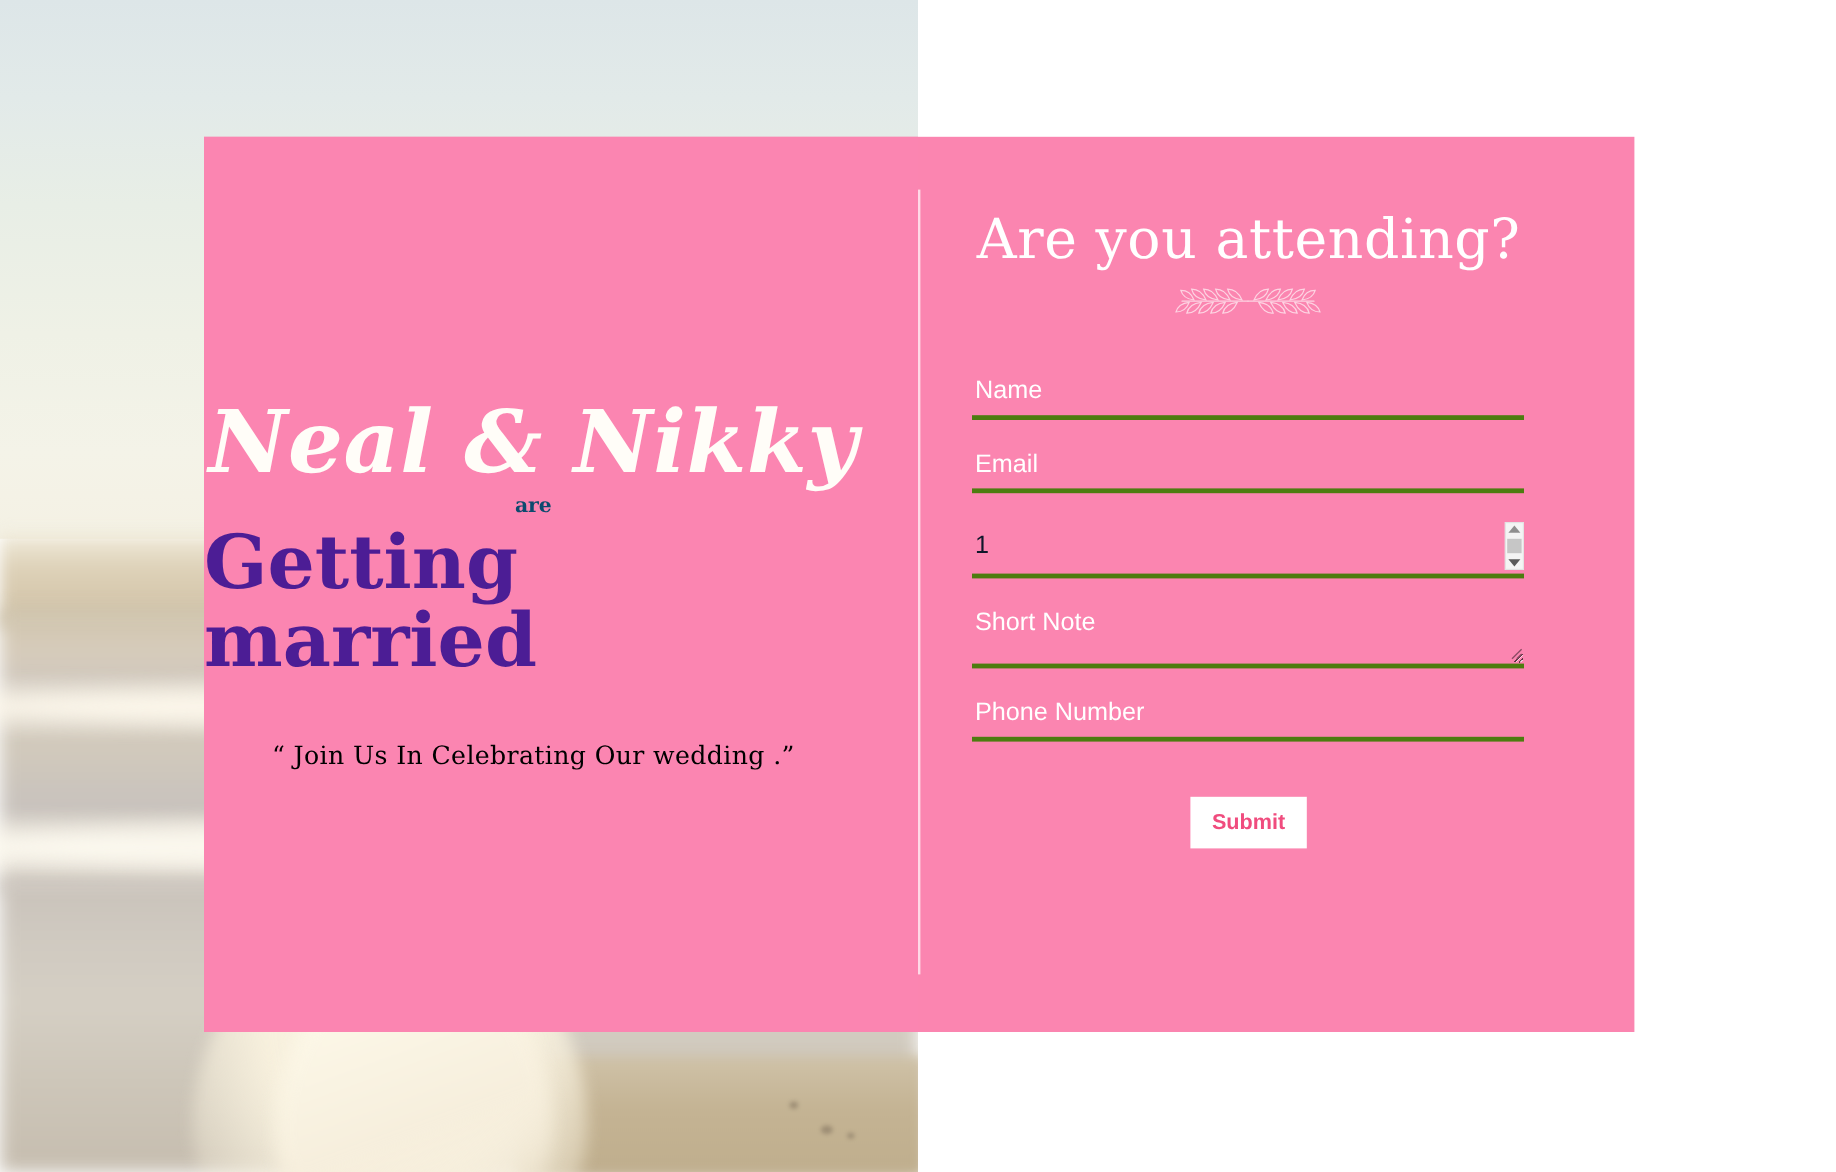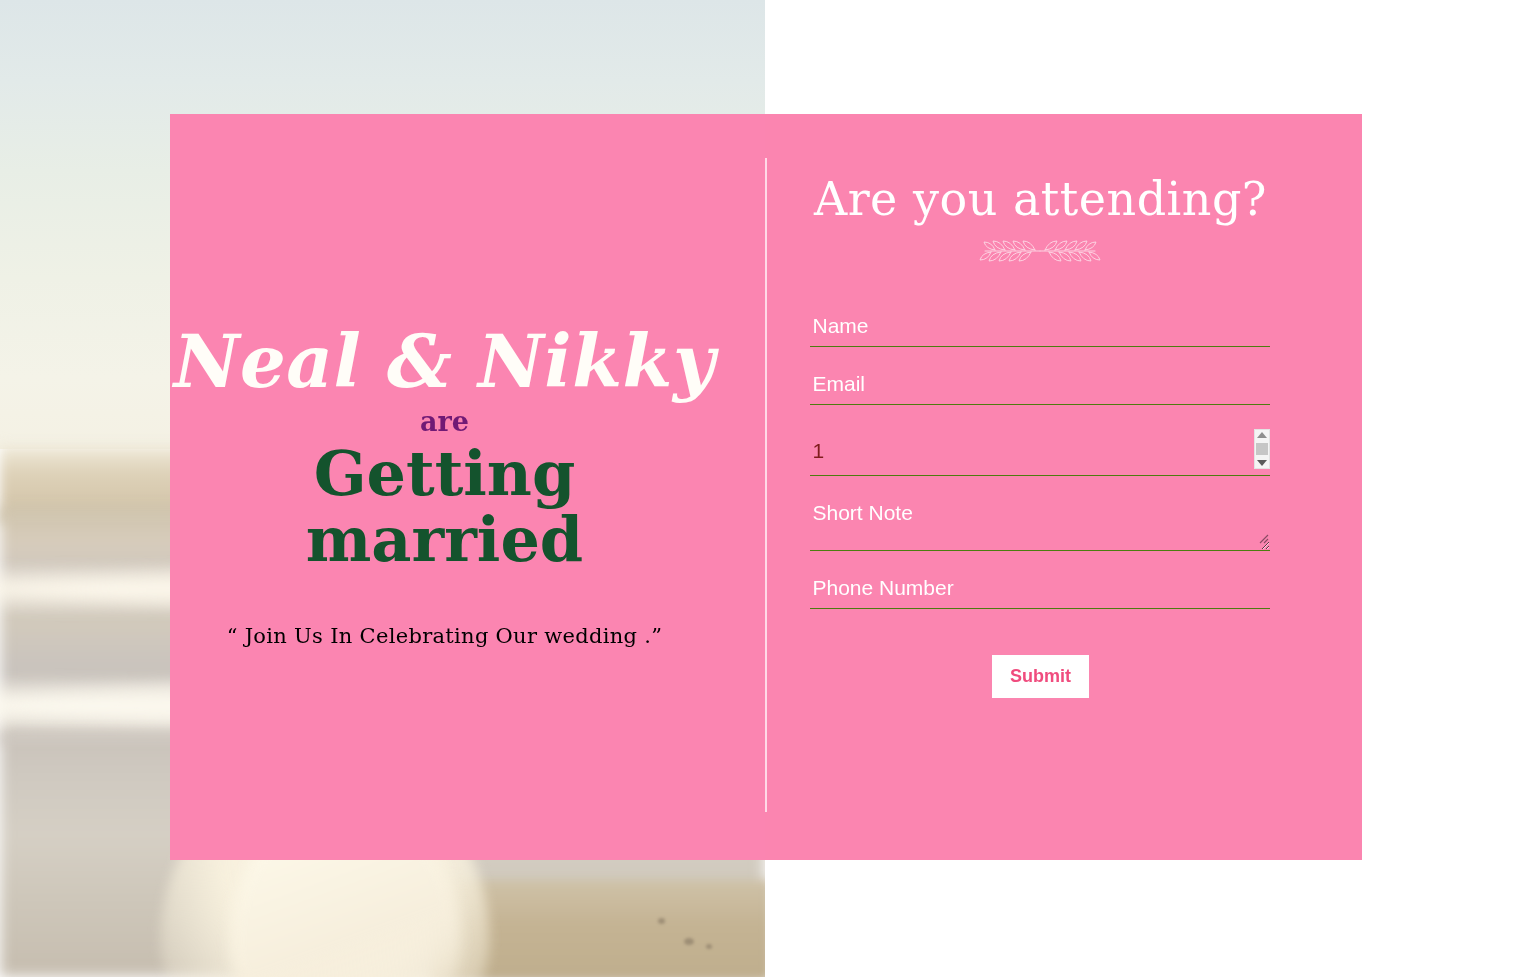--- a/index.html
+++ b/index.html
@@ -254,33 +254,32 @@
     font-size: 72px;
     line-height: 1;
     color: #fffdf8;
     letter-spacing: 0.5px;
     margin: 0 0 8px 0;
     text-align: center;
   }
   .are-word {
     font-family: "DejaVu Serif", "Liberation Serif", serif;
     font-weight: 700;
-    font-size: 27px;
-    color: #701a75;
+    font-size: 17px;
+    color: #0c4a6e;
     margin: 0 0 4px 0;
     text-align: center;
   }
   .married {
     font-family: "DejaVu Serif", "Liberation Serif", serif;
     font-weight: 700;
     font-size: 62px;
     line-height: 1.05;
-    color: #14532d;
+    color: #4c1d95;
     margin: 0;
-    text-align: center;
   }
   .quote {
     font-family: "DejaVu Serif", "Liberation Serif", serif;
     font-size: 21px;
     color: #000000;
     margin: 52px 0 0 0;
     text-align: center;
     letter-spacing: .3px;
   }
 
@@ -315,23 +314,23 @@
   .field {
     position: relative;
     margin-bottom: 23px;
   }
   .field input,
   .field textarea {
     width: 100%;
     box-sizing: border-box;
     background: transparent;
     border: none;
-    border-bottom: 1px solid #4d7c0f;
+    border-bottom: 4px solid #4d7c0f;
     outline: none;
-    color: #7f1d1d;
+    color: #0f172a;
     font-family: "Liberation Sans", sans-serif;
     font-size: 21px;
     padding: 2px 0 8px 2px;
     display: block;
   }
   .field input::placeholder,
   .field textarea::placeholder {
     color: #ffffff;
     opacity: 1;
   }

